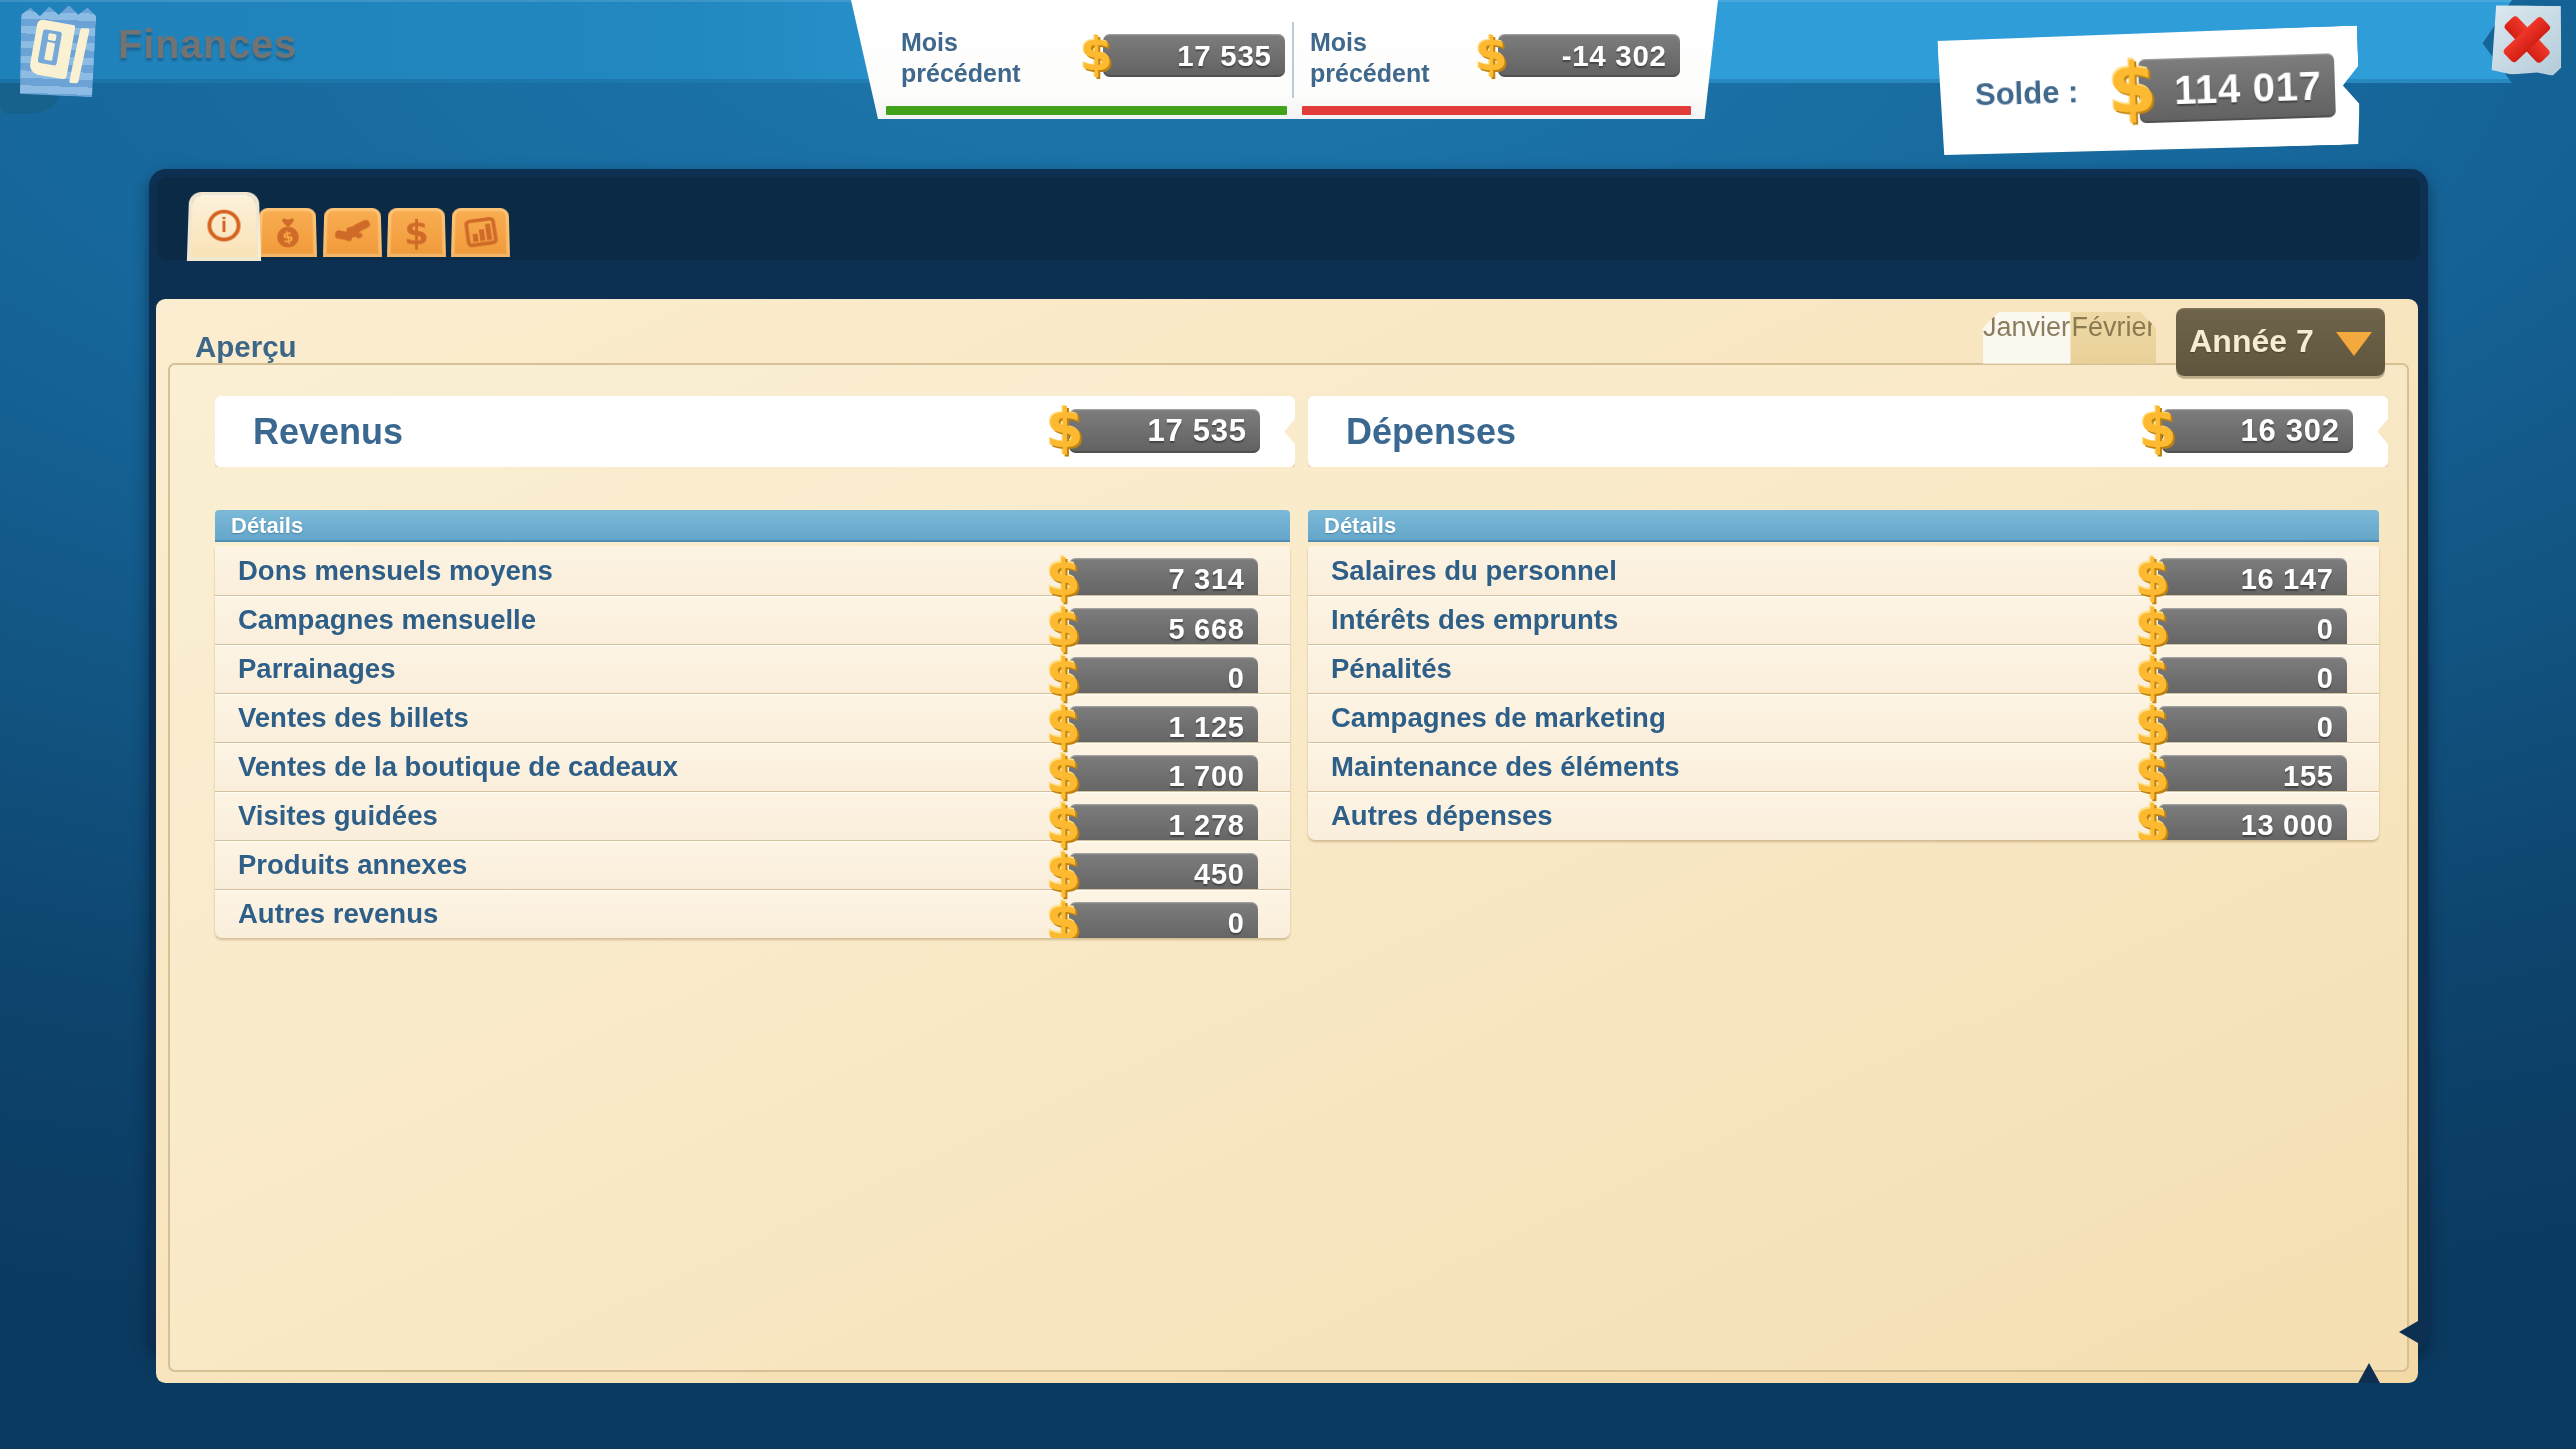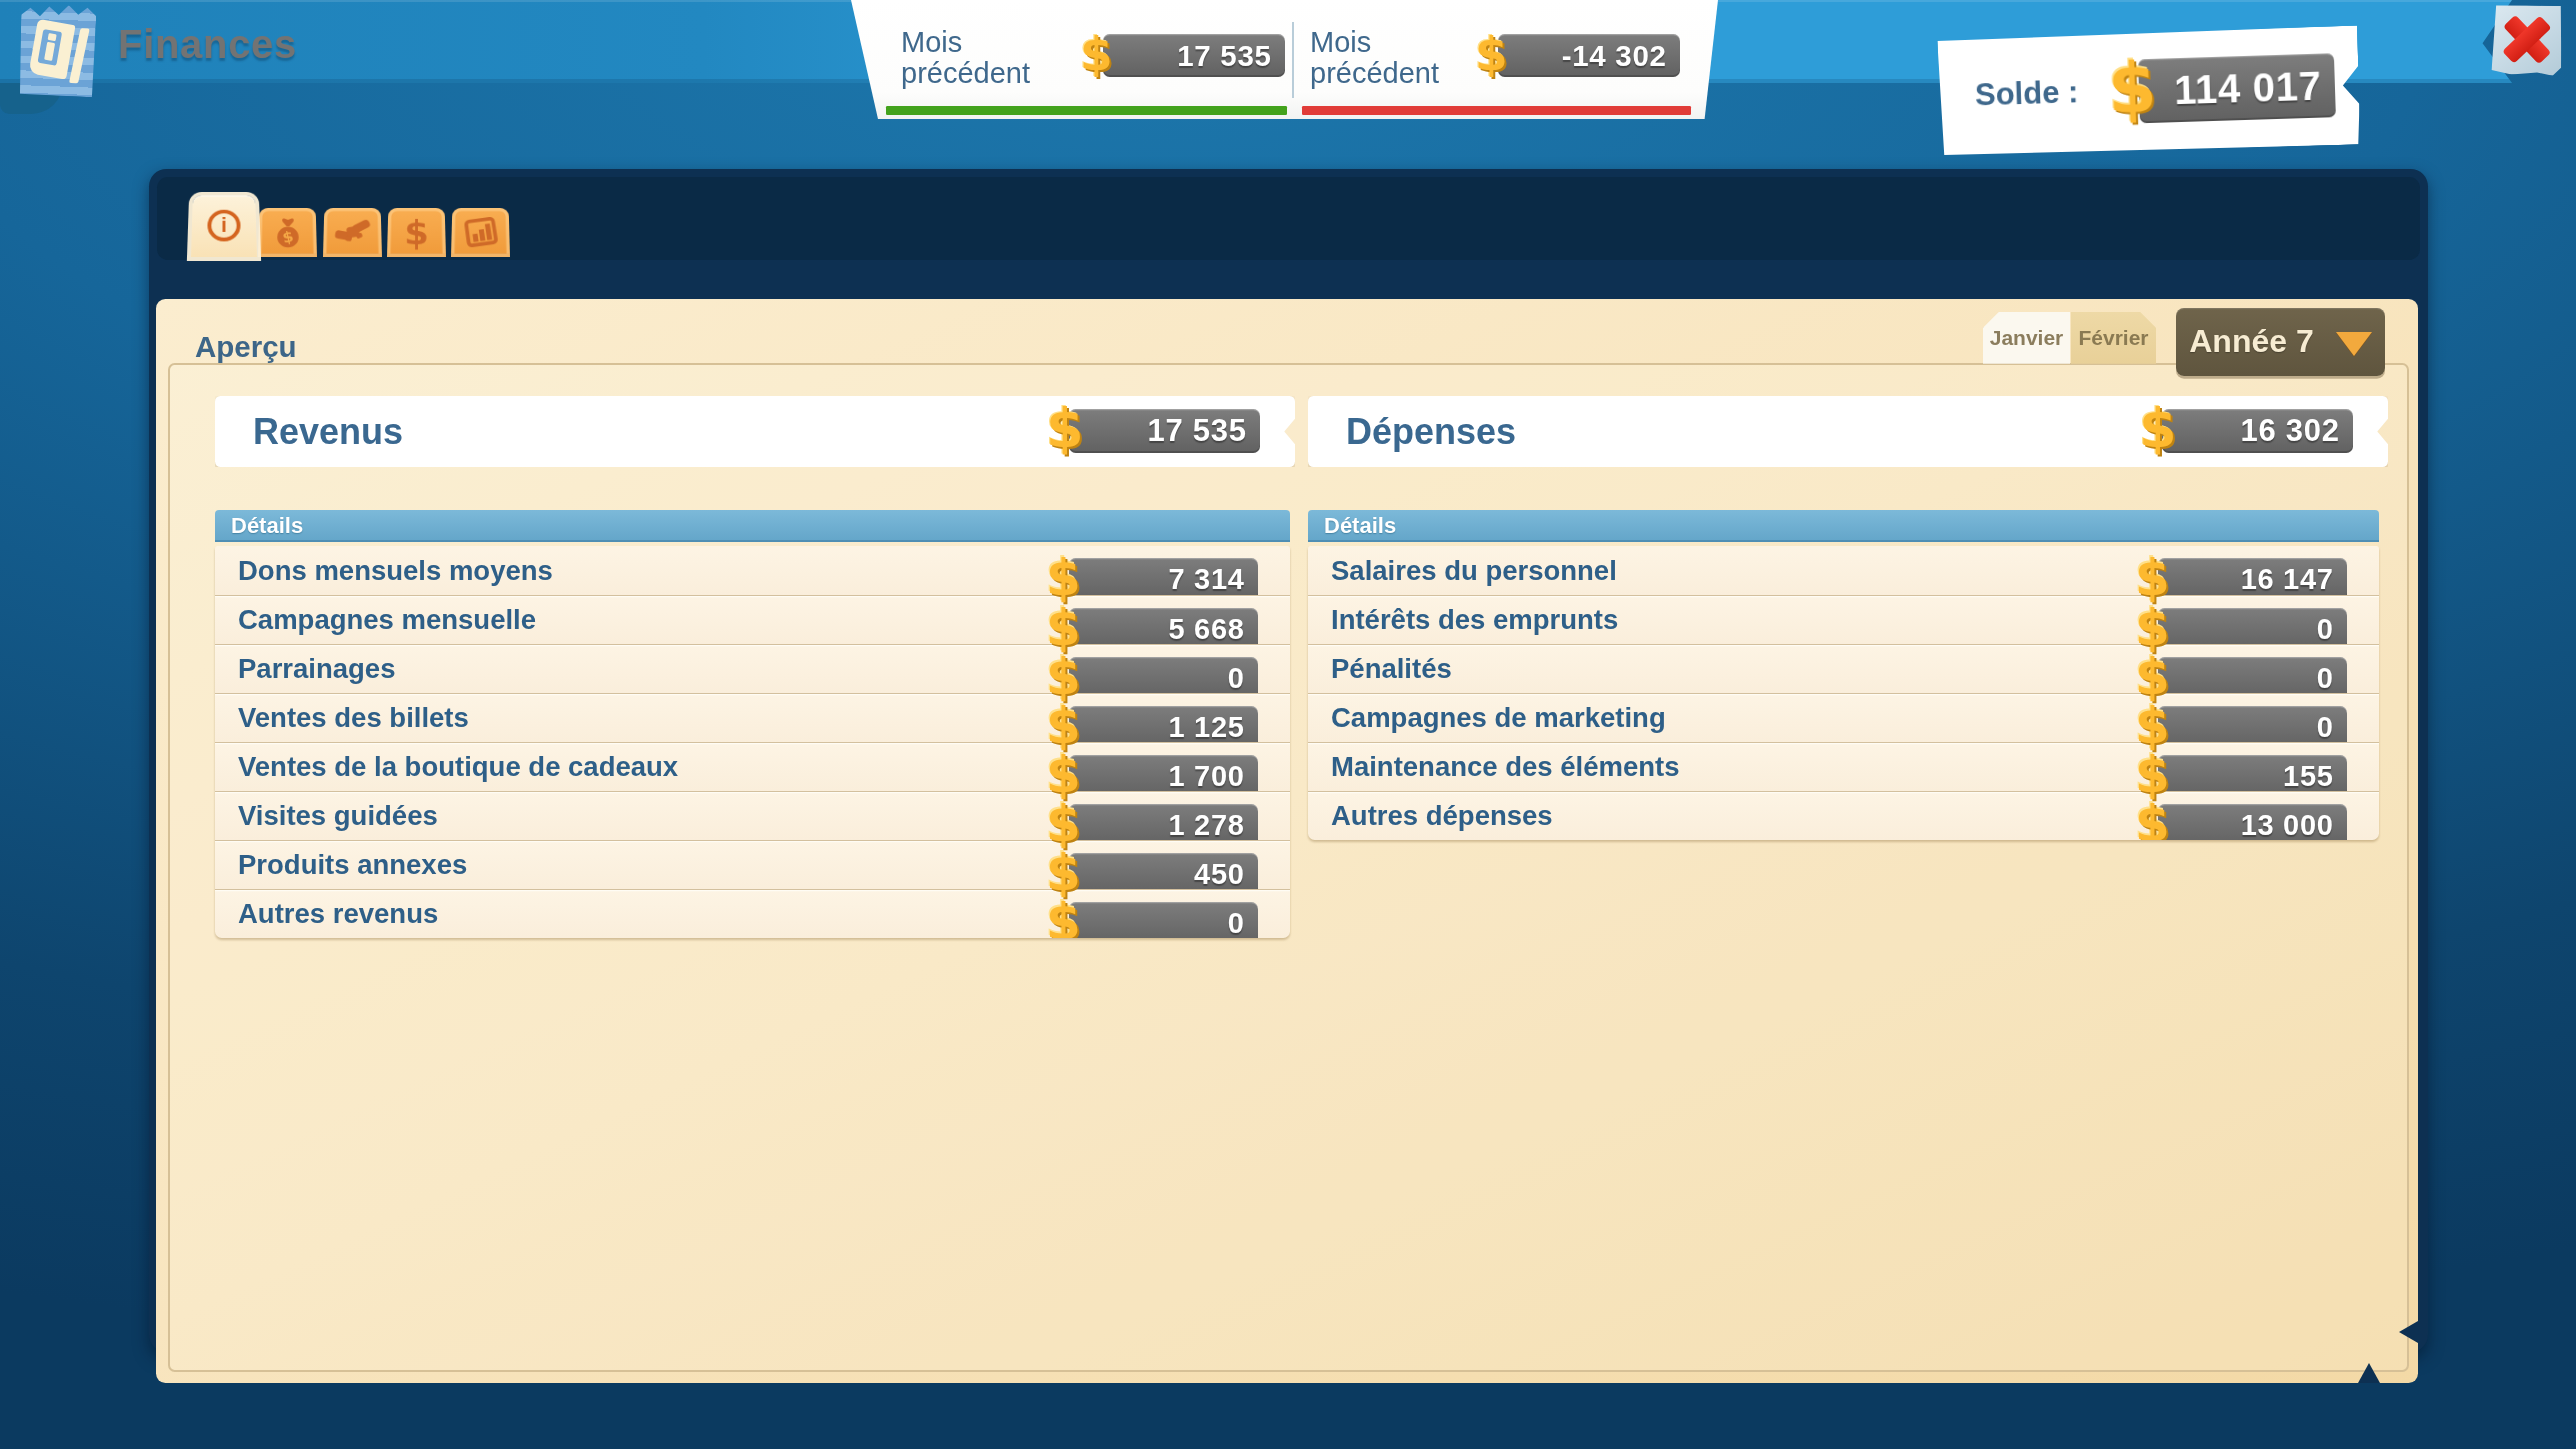--- a/index.html
+++ b/index.html
@@ -45,21 +45,21 @@
     color:#fff; font-weight:bold; letter-spacing:0.7px; text-shadow:0 2px 1.3px rgba(0,0,0,.35); }
   .dollar { position:absolute; left:-23px; top:50%; transform:translateY(-54%);
     font-family:"DejaVu Sans", sans-serif; font-weight:bold; color:#fdb92f;
     text-shadow:2px 2px 0 #bf8312,-1.3px -1.3px 0 #ffe089; z-index:2; }
 
   
   .mois-banner { left:851px; top:0; width:867px; height:119px; z-index:4;
     background:linear-gradient(180deg,#ffffff 0%,#fdfdfc 78%,#f2f3f2 100%);
     clip-path:polygon(0 0,100% 0,calc(100% - 13.4px) 100%,27px 100%);
     filter:drop-shadow(0 4.7px 3.4px rgba(5,35,64,.30)); }
-  .mois-label { position:absolute; width:174px; font-size:29px; line-height:31px; font-weight:normal; color:#3f688c; }
+  .mois-label { position:absolute; width:174px; font-size:25px; line-height:31px; font-weight:bold; color:#3f688c; }
   .mois-banner .pill { width:182px; height:43px; top:34px; }
   .mois-banner .pill .num { font-size:29.5px; }
   .mois-banner .dollar { font-size:47px; }
   .banner-divider { position:absolute; left:441px; top:21.5px; width:2px; height:76px; background:#b9cdd9; }
   .bar-green { position:absolute; left:35px; top:106px; width:401px; height:9.4px; border-radius:1.3px; }
   .bar-red   { position:absolute; left:451px; top:106px; width:389px; height:9.4px; border-radius:1.3px; }
 
   .solde-banner { left:1939px; top:32px; width:420px; height:119px; background:#ffffff; z-index:4;
     transform:rotate(-1.8deg);
     clip-path:polygon(0 2%,100% 0,100% 34%,calc(100% - 16px) 50%,100% 66%,99.4% 100%,0.8% 98%);
@@ -103,22 +103,22 @@
     background:linear-gradient(155deg,#fbedcf 0%,#f8e5bf 48%,#f3d9a6 100%);margin-top:43px; }
   .notch-right { position:absolute; left:2243px; top:1022px; width:0; height:0;
     border-top:11.4px solid transparent; border-bottom:11.4px solid transparent; border-right:19px solid #0d3052; }
   .notch-bottom { position:absolute; left:2202px; top:1064px; width:0; height:0;
     border-left:11.4px solid transparent; border-right:11.4px solid transparent; border-bottom:20px solid #0d3052; }
 
   .apercu { left:39px; top:31px; font-size:29.5px; font-weight:bold; color:#3d6688; }
   .inner-box { left:12px; top:64px; width:2241px; height:1009px; border:2px solid #d6c096;
     border-radius:6.7px; background:rgba(255,252,244,.16); }
 
-  .month-tab { position:absolute; display:flex; align-items:center; justify-content:center;
-    font-size:21px; font-weight:bold; cursor:pointer; height:52px; top:12.7px; }
+  .month-tab { position:absolute; display:flex; justify-content:center;
+    font-size:27px; font-weight:normal; cursor:pointer; height:52px; top:12.7px; }
   .month-janvier { left:1827px; width:87px; background:#fbf8ef; color:#8b7d5d;
     clip-path:polygon(16px 0,100% 0,100% 100%,0 100%,0 16px); box-shadow:0 1.3px 1.3px rgba(160,130,80,.35); }
   .month-fevrier { left:1915px; width:85px; background:linear-gradient(180deg,#eed9a6,#e8d098); color:#8a7a52;
     clip-path:polygon(0 0,calc(100% - 16px) 0,100% 16px,100% 100%,0 100%); }
 
   .year-btn { left:2020px; top:8.7px; width:209px; height:68px; position:absolute;
     background:linear-gradient(180deg,#6f644b,#5f553e); border-radius:8px;
     display:flex; align-items:center; justify-content:center; gap:22px;
     box-shadow:0 2.7px 0 rgba(80,60,30,.35), inset 0 1.3px 0 rgba(255,255,255,.12); cursor:pointer; }
   .year-btn span { font-size:32px; font-weight:bold; color:#f7ecd2; text-shadow:0 1.3px 1.3px rgba(0,0,0,.3); }

